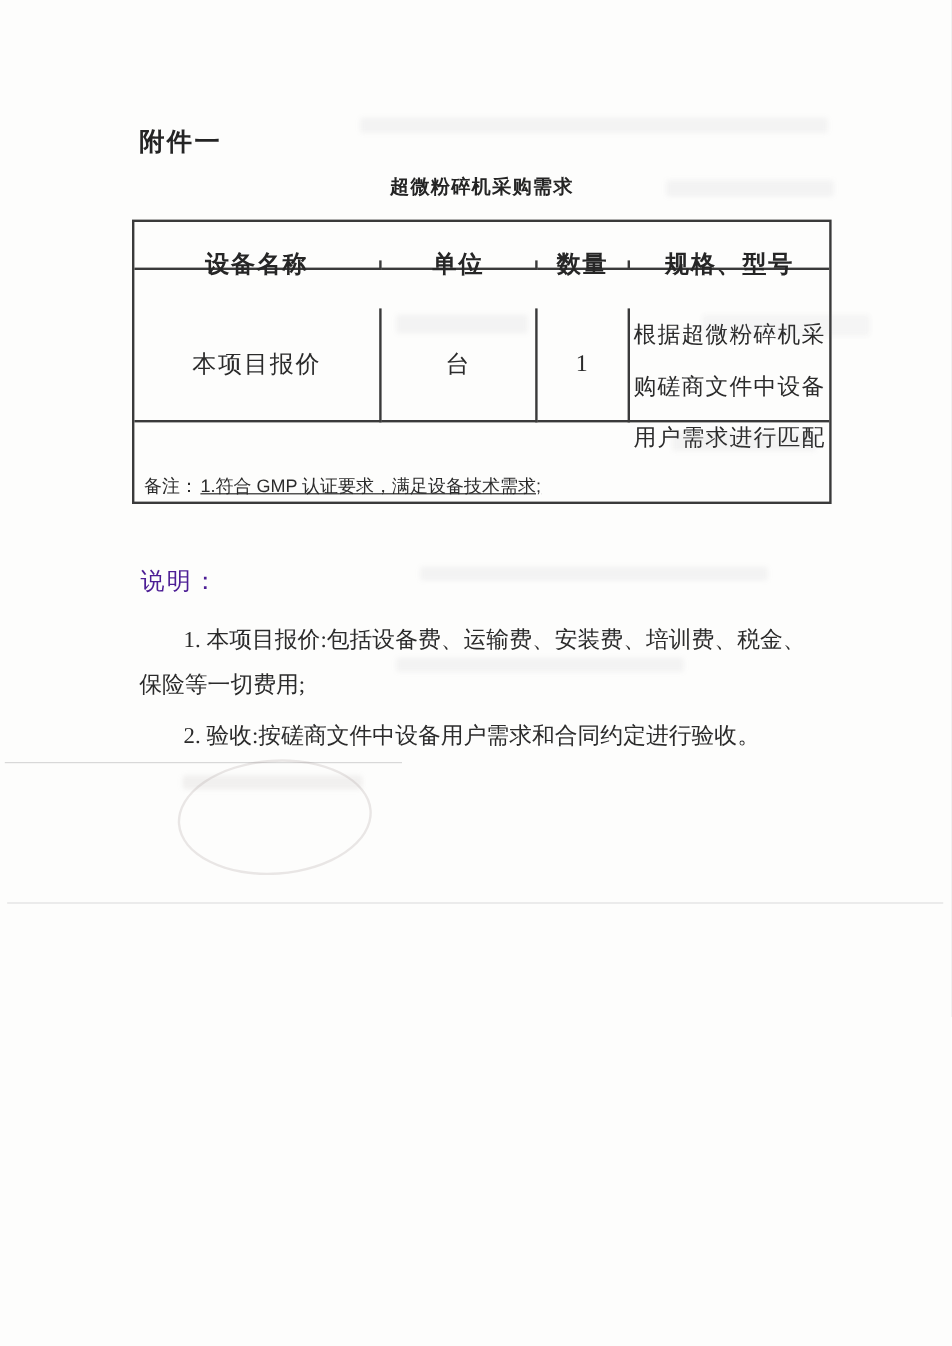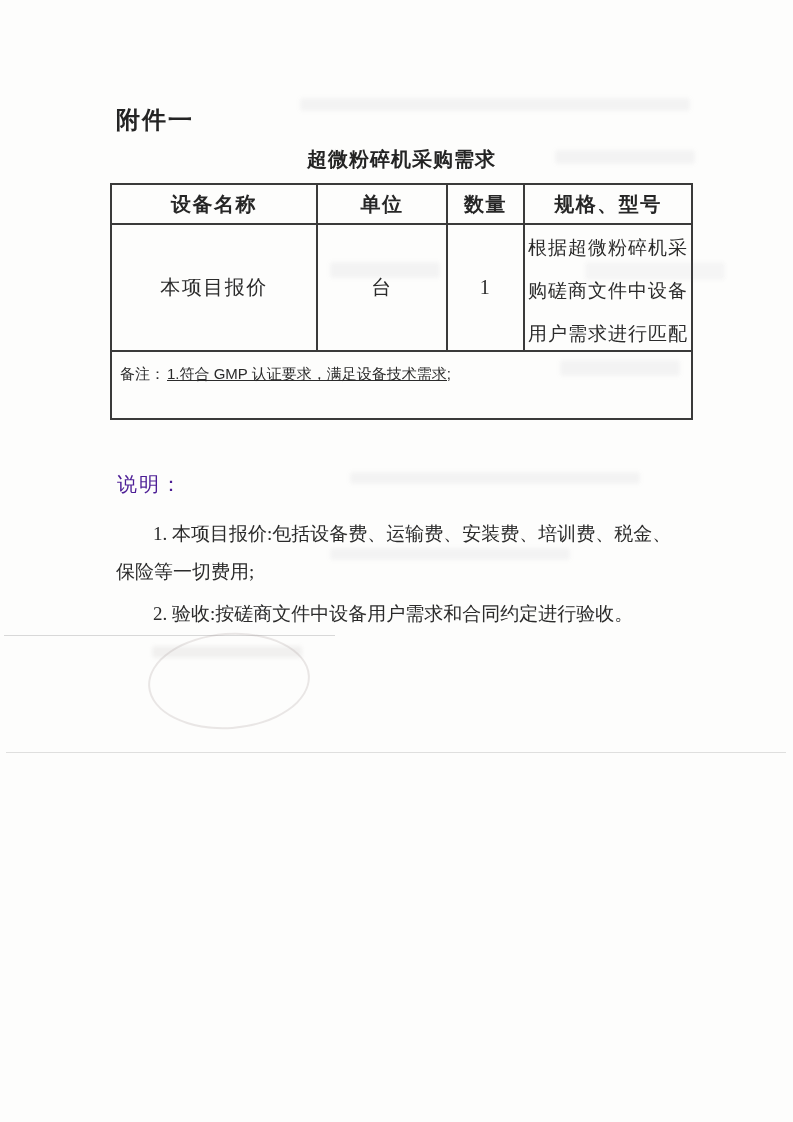--- a/index.html
+++ b/index.html
@@ -5,42 +5,43 @@
   html,body { margin:0; padding:0; background:#e8e8e8; }
   .page {
     position:relative; width:793px; height:1122px; margin:0 auto;
     background:#fdfdfc; overflow:hidden; color:#2b2b2b;
     font-family:"Liberation Serif","DejaVu Serif",serif;
   }
 
   .attachment-label {
     position:absolute; left:116px; top:104px;
     font-family:"Liberation Sans","DejaVu Sans",sans-serif;
-    font-weight:bold; font-size:24px; letter-spacing:2px; color:#242424;
+    font-weight:bold; font-size:21px; letter-spacing:2px; color:#242424;
   }
   .doc-title {
     position:absolute; left:110px; top:146px; width:583px;
-    text-align:center; font-weight:bold; font-size:20px; letter-spacing:1px;
+    text-align:center; font-weight:bold; font-size:16px; letter-spacing:1px;
     color:#242424;
   }
 
   
   .ptable {
     position:absolute; left:110px; top:183px; width:583px; height:237px;
     box-sizing:border-box; border:2px solid #3a3a3a;
     display:grid;
     grid-template-columns:206px 130px 77px 1fr;
     grid-template-rows:40px 127px 1fr;
     background:transparent;
   }
   .cell {
     border-right:2px solid #3a3a3a; border-bottom:2px solid #3a3a3a;
     display:flex; align-items:center; justify-content:center;
     font-size:20px; letter-spacing:1.5px; color:#2b2b2b;
     box-sizing:border-box;
+    margin-top:32px;
   }
   .cell.last-col { border-right:none; }
   .cell.head { font-weight:600; color:#262626; }
   .cell.spec {
     white-space:pre-line; line-height:43px; font-size:19px; letter-spacing:1px;
     align-items:flex-start; text-align:center; padding-top:1px;
   }
   .cell.remark {
     grid-column:1 / -1; border-right:none; border-bottom:none;
     align-items:flex-start; justify-content:flex-start;

